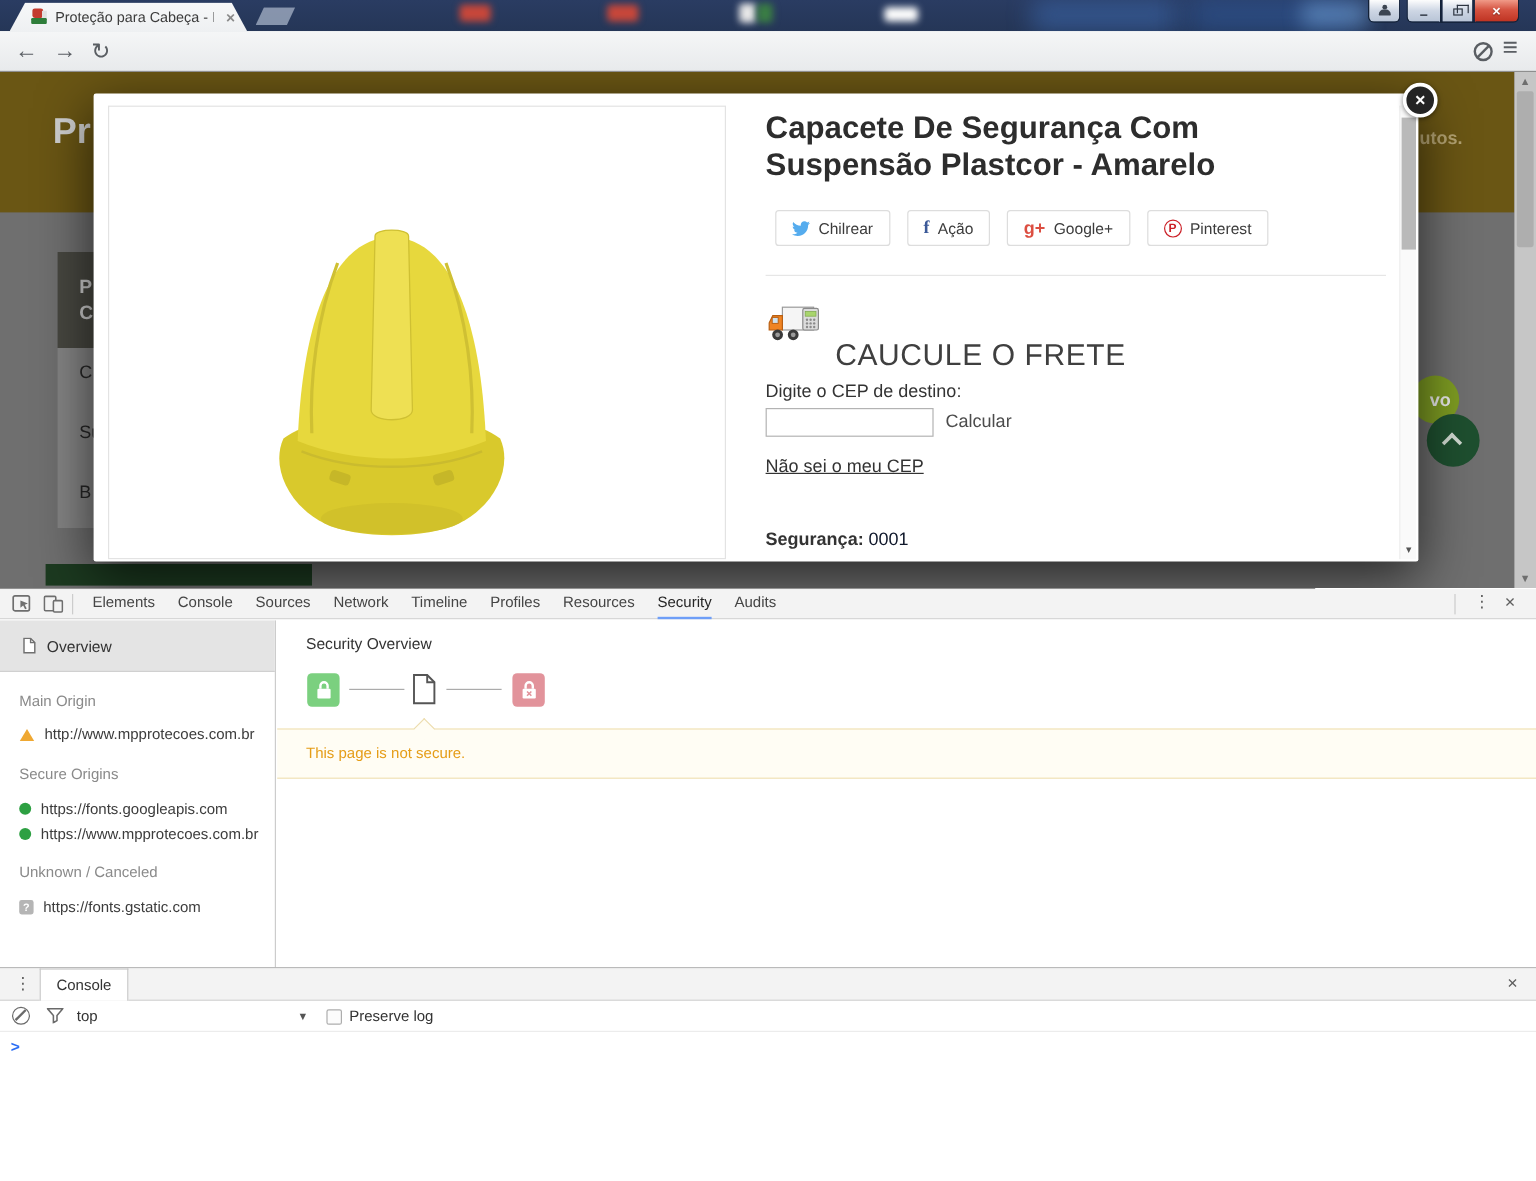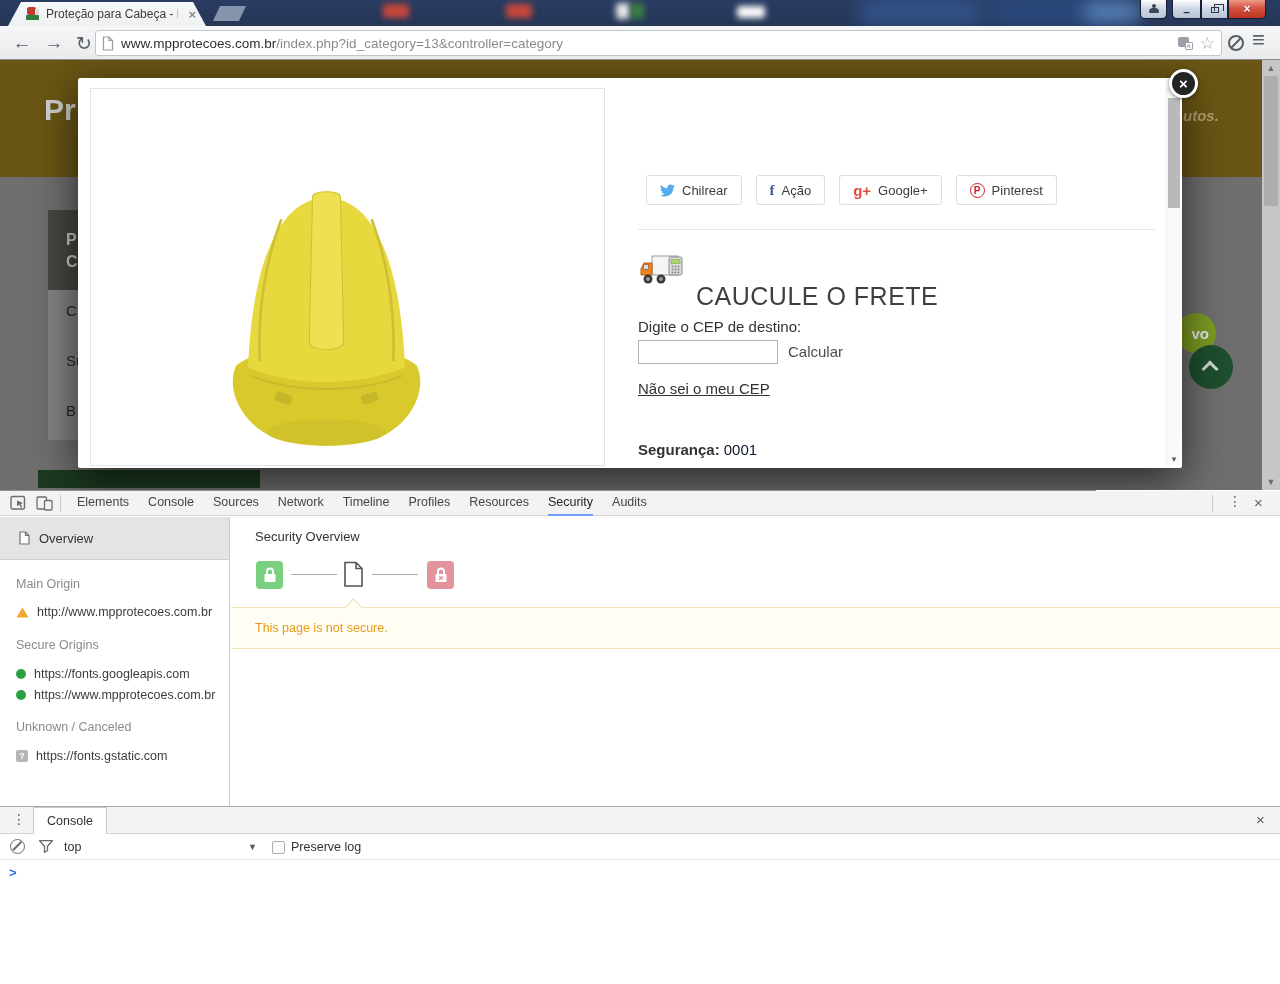--- a/index.html
+++ b/index.html
@@ -41,21 +41,21 @@
   .translate-ico .b2 { position:absolute; right:0; bottom:0; width:8px; height:8px; background:#fff; border:1px solid #9aa0a6; border-radius:1px; font-size:6px; color:#9aa0a6; text-align:center; line-height:6px; font-weight:bold; }
   .star { color:#a2a5a9; font-size:17px; line-height:1; flex:none; }
   .blocked-ico { position:absolute; left:1228px; top:9px; width:16px; height:16px; border:2px solid #5a5e63; border-radius:50%; }
   .blocked-ico::after { content:''; position:absolute; left:-1px; top:5px; width:14px; height:2px; background:#5a5e63; transform:rotate(-45deg); }
   .menu-ico { position:absolute; left:1252px; top:1px; font-size:22px; color:#5a5e63; }
 
   
   #viewport { position:absolute; left:0; top:60px; width:1280px; height:430px; background:#6f6f6f; overflow:hidden; }
   #page-header { position:absolute; left:0; top:0; width:1262px; height:117px; background:#6a5614; }
   .logo-frag { position:absolute; left:44px; top:33px; font-size:30px; font-weight:bold; color:#cfcfcf; }
-  .slogan-frag { position:absolute; left:1183px; top:47px; font-size:15px; font-weight:bold; color:#b3a271;font-style:italic; }
+  .slogan-frag { position:absolute; left:1183px; top:47px; font-size:15px; font-weight:bold; color:#b3a271; }
   #cat-box { position:absolute; left:48px; top:150px; width:62px; height:80px; background:#474740; }
   .cat-line { position:absolute; left:18px; font-size:16px; font-weight:bold; color:#cbcbcb; }
   #cat-menu { position:absolute; left:48px; top:230px; width:62px; height:150px; background:#848484; }
   .cat-item { position:absolute; left:18px; font-size:15px; color:#262626; }
   #green-strip { position:absolute; left:38px; top:410px; width:222px; height:18px; background:#1c3a20; }
   #badge-vo { position:absolute; left:1176px; top:253px; width:40px; height:40px; border-radius:50%; background:#7d9b22; color:#e8e8e8; font-weight:bold; font-size:15px; display:flex; align-items:center; justify-content:flex-end; padding-right:7px; z-index:3; }
   #scrolltop-btn { position:absolute; left:1189px; top:285px; width:44px; height:44px; border-radius:50%; background:#1e4f2f; z-index:4; }
   #scrolltop-btn .chev { position:absolute; left:15px; top:18px; width:12px; height:12px; border-top:3px solid #cfd8cf; border-left:3px solid #cfd8cf; transform:rotate(45deg); }
   #page-scrollbar { position:absolute; left:1262px; top:0; width:18px; height:430px; background:#c6c6c6; z-index:5; }
   .sb-arrow { position:absolute; left:0; width:18px; text-align:center; font-size:9px; color:#6e6e6e; }
@@ -163,32 +163,20 @@
     </div>
   <div class="winbtn red" style="left:1228px;width:38px;border-radius:0 0 5px 0;">
       <span class="glyph-x">×</span>
     </div>
 </div>
 
 <div id="toolbar">
   <div class="navbtn" style="left:8px;">←</div>
   <div class="navbtn" style="left:40px;">→</div>
   <div class="navbtn" style="left:70px;">↻</div>
-  <div id="urlbar">
-    <svg class="doc-ico" width="12" height="15" viewBox="0 0 12 15">
-        <path d="M1.5,1 h5.5 l3.5,3.5 V14 h-9 z" fill="#fff" stroke="#9a9a9a" stroke-width="1.2"></path>
-        <path d="M7,1 v3.5 h3.5" fill="none" stroke="#9a9a9a" stroke-width="1.2"></path>
-      </svg>
-    <span class="url-text"><span class="url-domain">www.mpprotecoes.com.br</span><span class="url-path">/index.php?id_category=13&amp;controller=category</span></span>
-    <span class="translate-ico">
-        <span class="b1"></span>
-        <span class="b2">A</span>
-      </span>
-    <span class="star">☆</span>
-  </div>
   <div class="blocked-ico"></div>
   <div class="menu-ico">≡</div>
 </div>
 
 <div id="viewport">
   <div id="page-header"></div>
   <div class="logo-frag">Pr</div>
   <div class="slogan-frag">utos.</div>
 
   <div id="cat-box">
@@ -220,20 +208,21 @@
         <path d="M100,14 C64,14 32,56 27,172 C70,190 130,190 173,172 C168,56 136,14 100,14 Z" fill="#e7d83d"></path>
         <path d="M87,13 C87,7 113,7 113,13 L116,148 C116,158 84,158 84,148 Z" fill="#eee053" stroke="#cfc033" stroke-width="1"></path>
         <path d="M58,34 C42,76 36,124 38,166" stroke="#cfc033" stroke-width="2.5" fill="none"></path>
         <path d="M142,34 C158,76 164,124 162,166" stroke="#cfc033" stroke-width="2.5" fill="none"></path>
         <path d="M30,180 C70,196 130,196 170,180" stroke="#cabb2e" stroke-width="2" fill="none"></path>
         <rect x="52" y="196" width="16" height="9" rx="3" transform="rotate(18 60 200)" fill="#c6b728"></rect>
         <rect x="132" y="196" width="16" height="9" rx="3" transform="rotate(-18 140 200)" fill="#c6b728"></rect>
       </svg>
     </div>
 
+    <div id="modal-title">Capacete De Segurança Com Suspensão Plastcor - Amarelo</div>
 
     <div id="share-row">
       <div class="share-btn">
         <svg width="15" height="13" viewBox="0 0 24 20">
             <path fill="#55acee" d="M23.954 2.569c-.885.389-1.83.654-2.825.775 1.014-.611 1.794-1.574 2.163-2.723-.951.555-2.005.959-3.127 1.184C19.269.846 17.992.246 16.574.246c-2.717 0-4.92 2.203-4.92 4.917 0 .39.045.765.127 1.124C7.691 6.094 4.066 4.13 1.64 1.161c-.427.722-.666 1.561-.666 2.475 0 1.71.87 3.213 2.188 4.096-.807-.026-1.566-.248-2.228-.616v.061c0 2.385 1.693 4.374 3.946 4.827-.413.111-.849.171-1.296.171-.314 0-.615-.03-.916-.086.631 1.953 2.445 3.377 4.604 3.417-1.68 1.319-3.809 2.105-6.102 2.105-.39 0-.779-.023-1.17-.067 2.189 1.394 4.768 2.209 7.557 2.209 9.054 0 13.999-7.496 13.999-13.986 0-.209 0-.42-.015-.63.961-.689 1.8-1.56 2.46-2.548z"></path>
           </svg>
         <span>Chilrear</span>
       </div>
       <div class="share-btn">
         <span class="ico-f">f</span>

